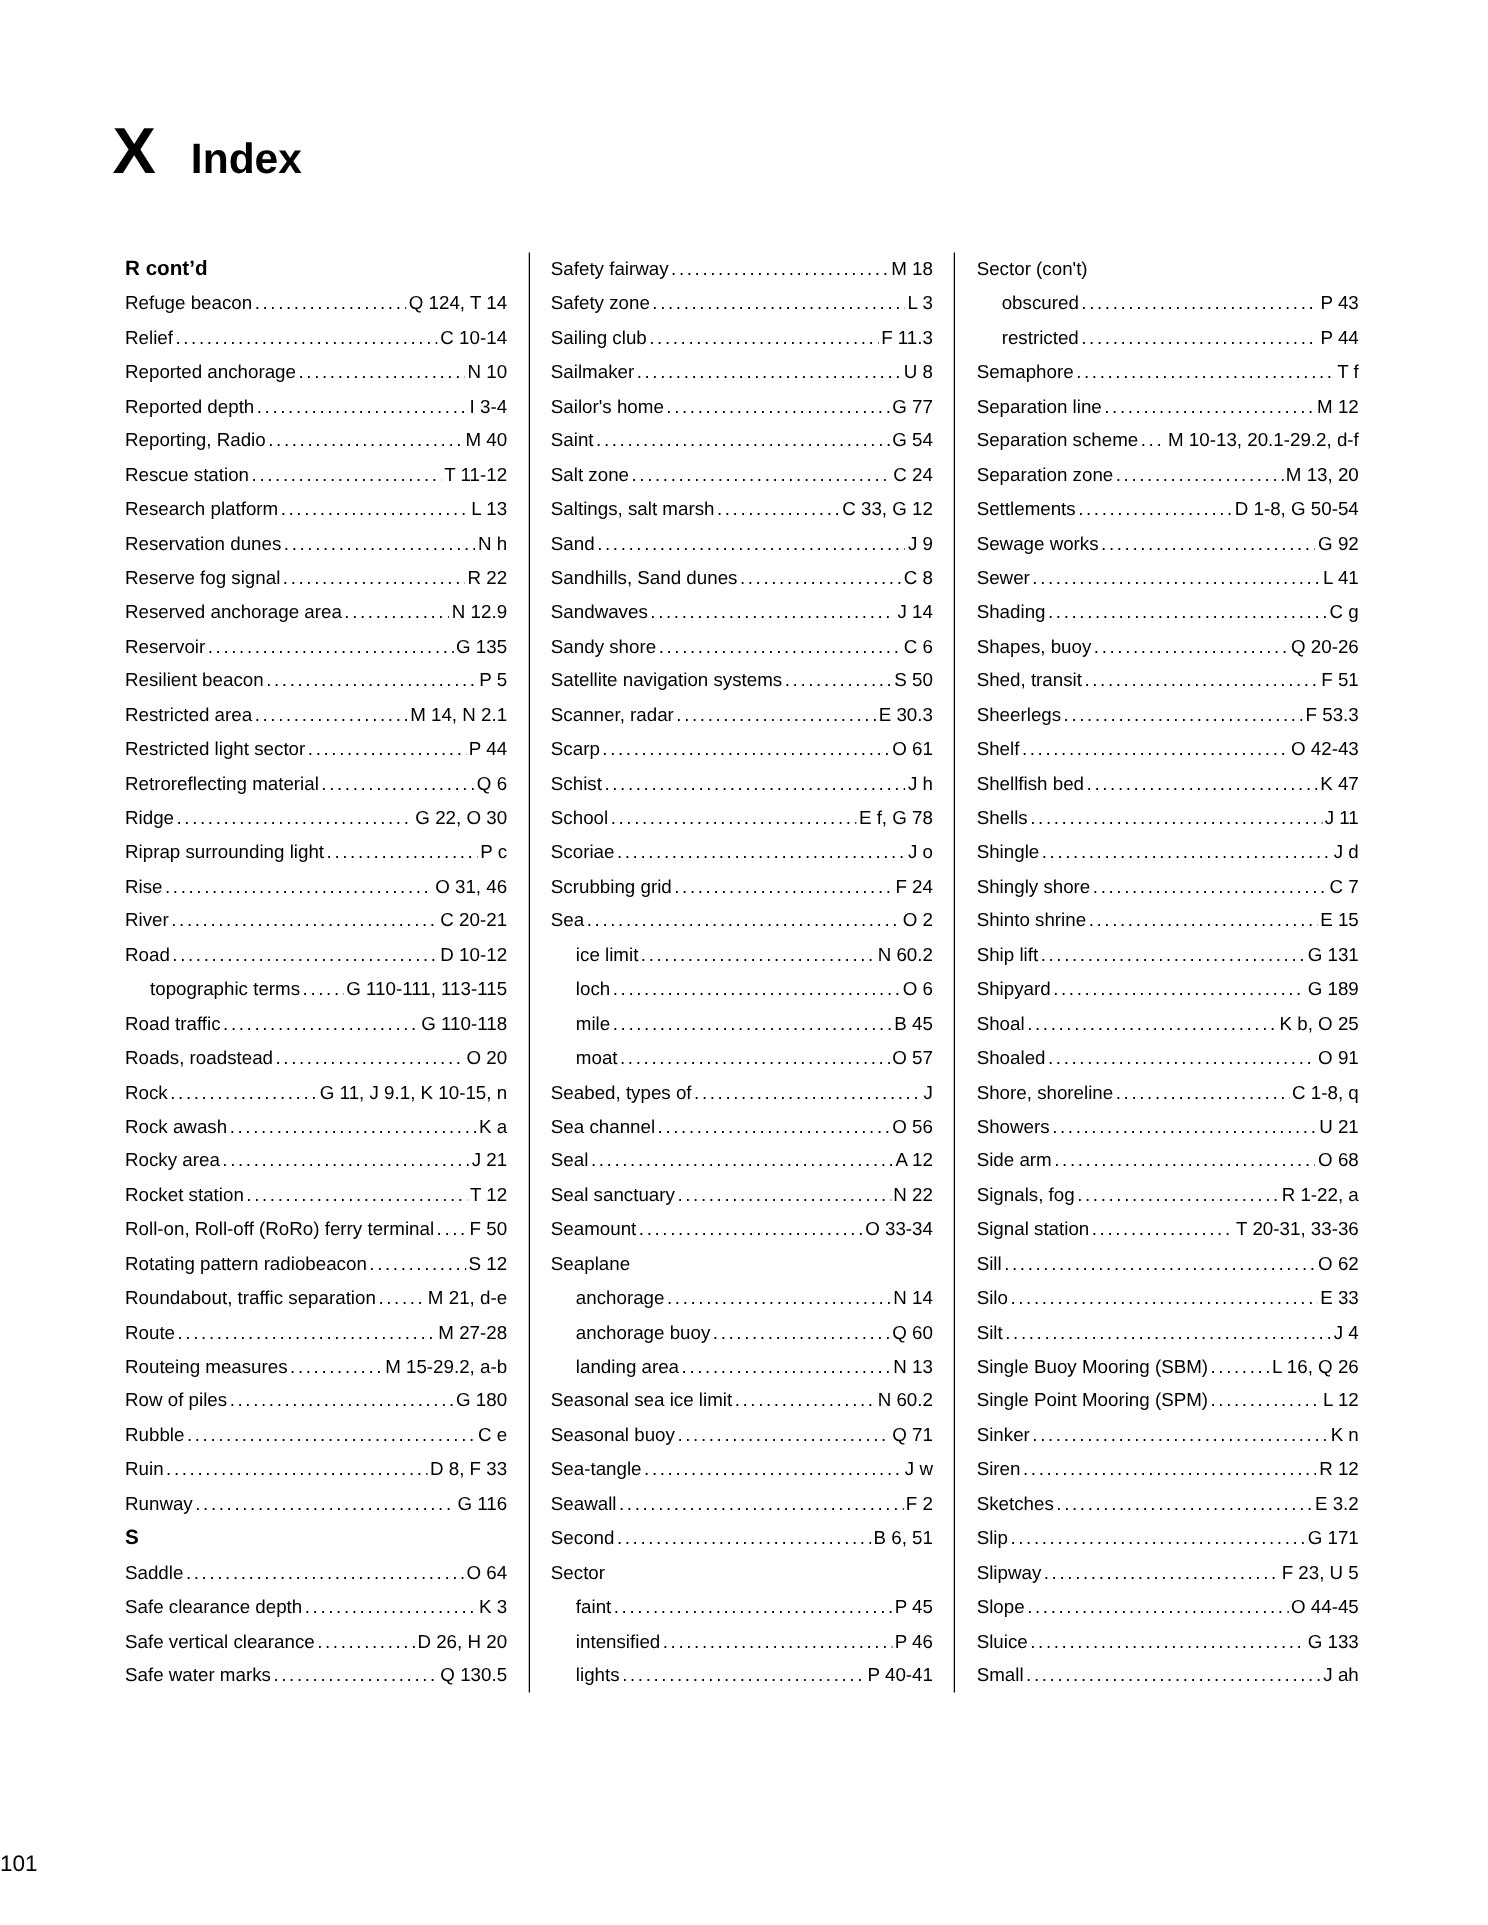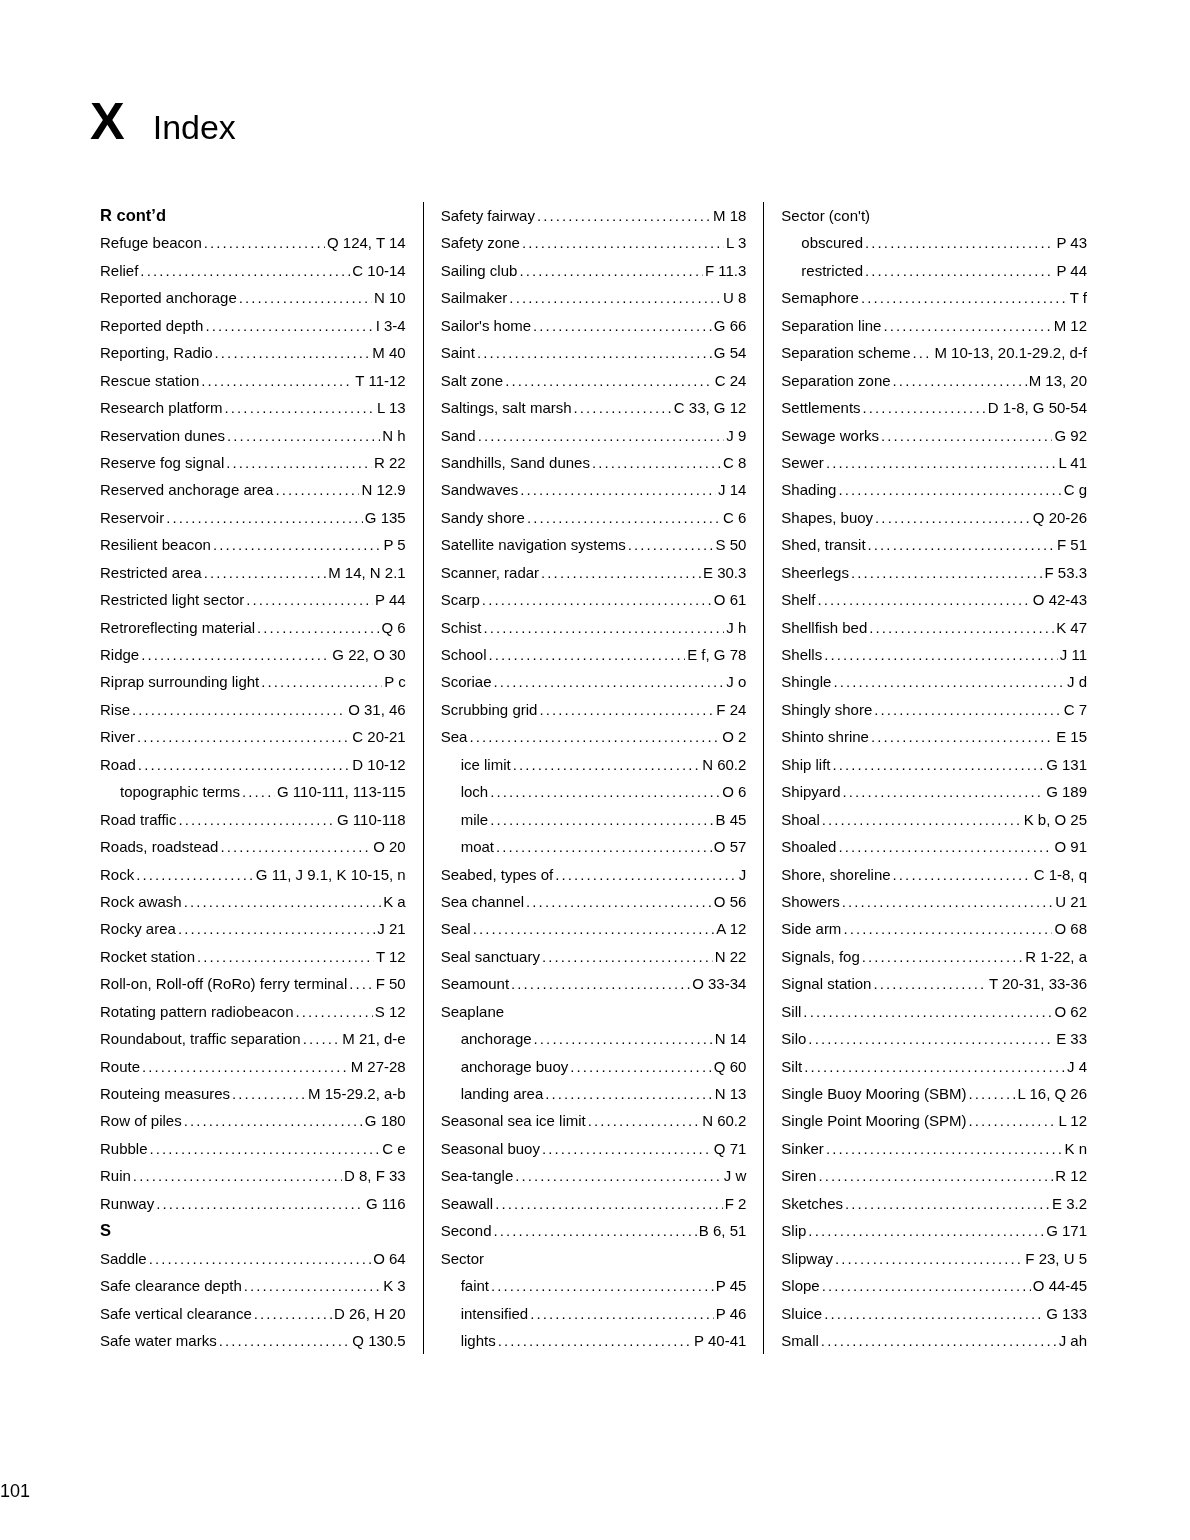--- a/index.html
+++ b/index.html
@@ -11,21 +11,21 @@
   
   .page-header {
     position: absolute; top: 86px; left: 90px;
     display: flex; align-items: baseline;
   }
   .section-letter {
     font-size: 52px; font-weight: bold; letter-spacing: 0;
     line-height: 1;
   }
   .page-title {
-    font-size: 34px; font-weight: normal; margin-left: 28px;
+    font-size: 34px; font-weight: bold; margin-left: 28px;
     line-height: 1;
     margin-top: 24px;
   }
   
   .columns {
     position: absolute; top: 202px; left: 100px; right: 103px;
     display: flex; align-items: flex-end;
   }
   .col { flex: 1 1 0; min-width: 0; }
   .divider {
@@ -293,21 +293,21 @@
         <span class="ref">F 11.3</span>
       </div>
       <div class="row">
         <span class="label">Sailmaker</span>
         <span class="leader"></span>
         <span class="ref">U 8</span>
       </div>
       <div class="row">
         <span class="label">Sailor's home</span>
         <span class="leader"></span>
-        <span class="ref">G 66</span>
+        <span class="ref">G 77</span>
       </div>
       <div class="row">
         <span class="label">Saint</span>
         <span class="leader"></span>
         <span class="ref">G 54</span>
       </div>
       <div class="row">
         <span class="label">Salt zone</span>
         <span class="leader"></span>
         <span class="ref">C 24</span>

